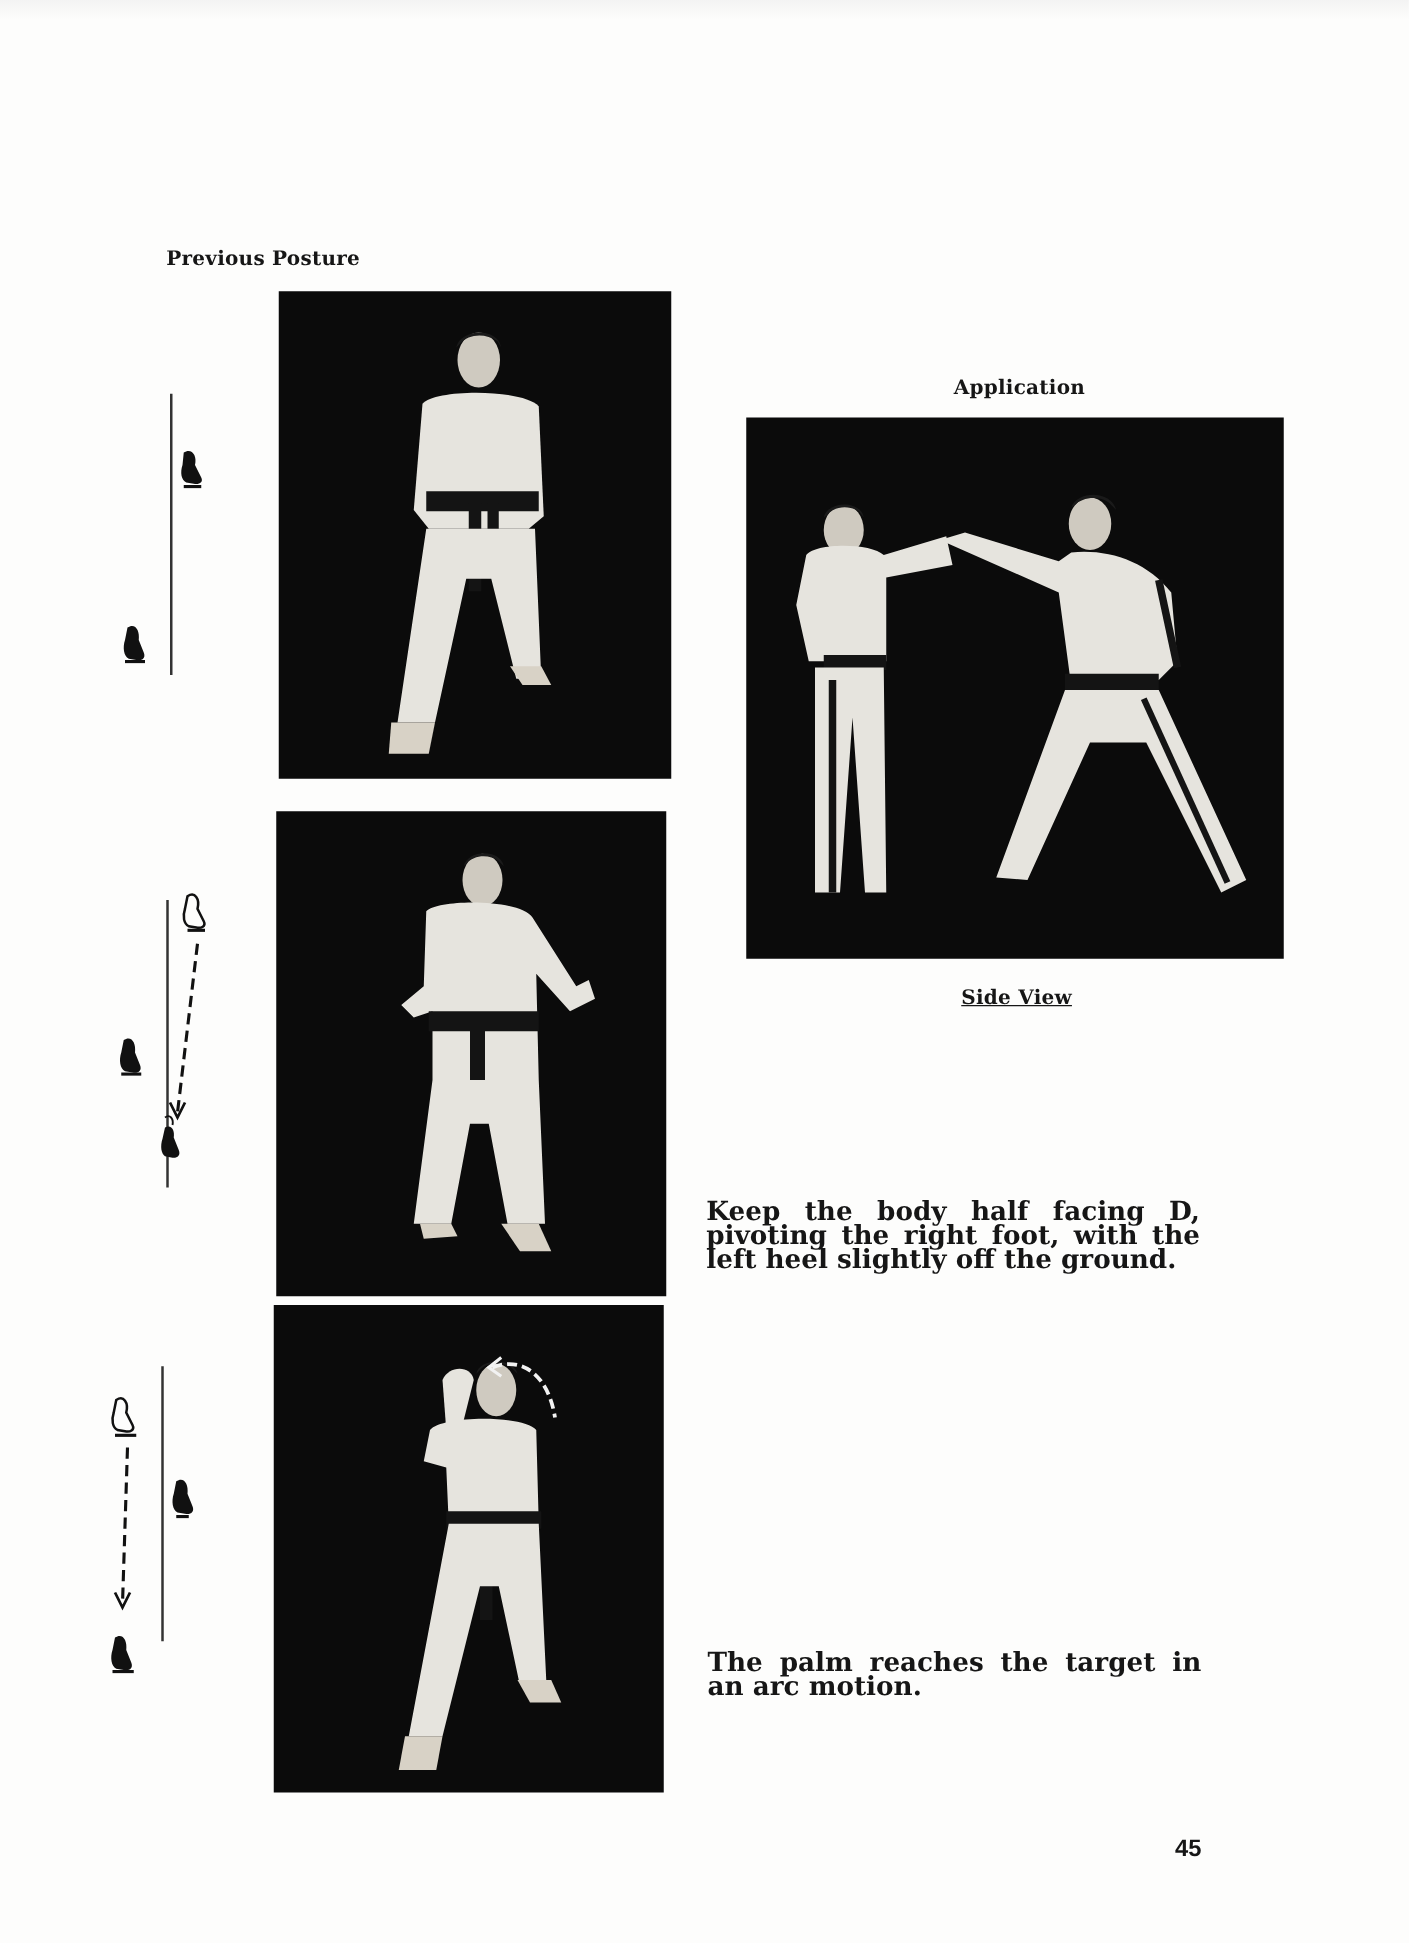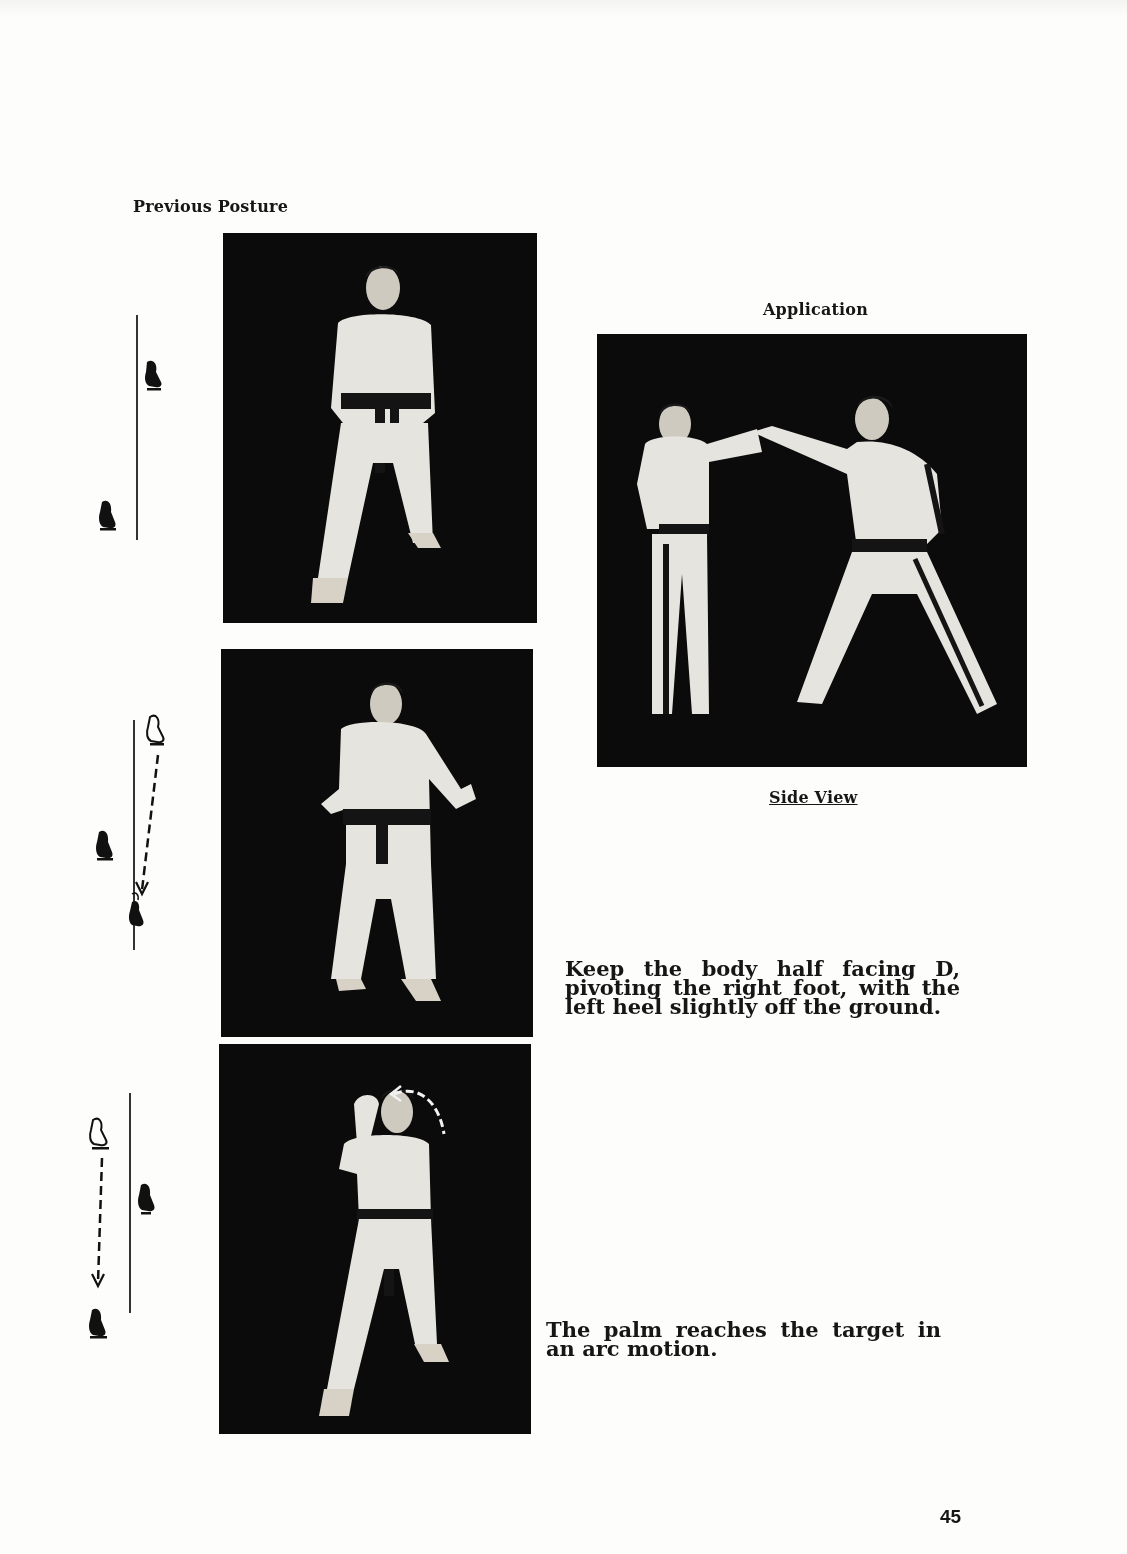--- a/index.html
+++ b/index.html
@@ -157,15 +157,15 @@
     <rect x="255" y="205" width="75" height="14" fill="#141414"></rect>
     <path d="M255 218 L330 218 L400 370 L380 380 L320 260 L275 260 L225 370 L200 368 Z" fill="#e6e4de"></path>
     <path d="M318 225 L385 372" stroke="#141414" stroke-width="5"></path>
   </svg>
 </div>
 
 <div class="label" style="left:769px; top:788px;text-decoration:underline;">Side View</div>
 
 <div class="body-text" style="left:565px; top:959px; width:395px;">Keep the body half facing D, pivoting the right foot, with the left heel slightly off the ground.</div>
 
-<div class="body-text" style="left:546px; top:1320px; width:395px;">The palm reaches the target in an arc motion.</div>
+<div class="body-text" style="left:566px; top:1320px; width:395px;">The palm reaches the target in an arc motion.</div>
 
-<div class="page-num" style="left:940px; top:1506px;">45</div>
+<div class="page-num" style="left:940px; top:1469px;">45</div>
 
 </body></html>

